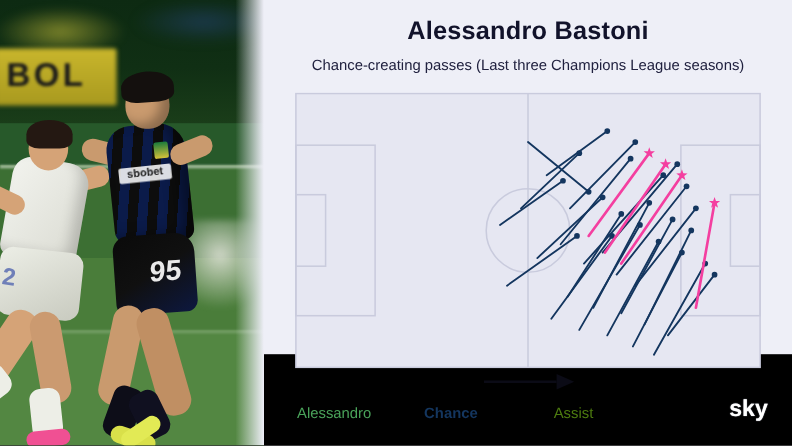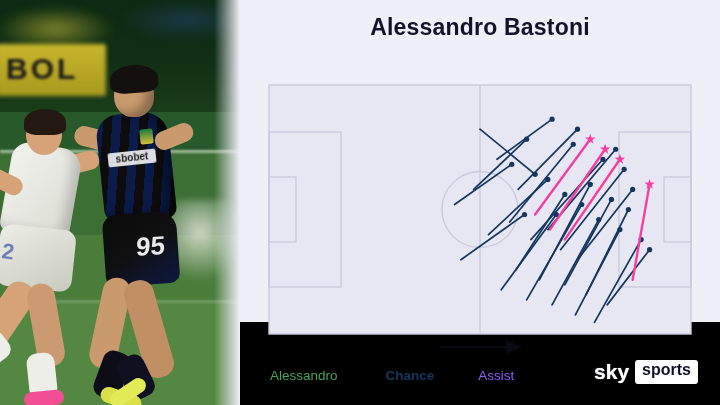--- a/index.html
+++ b/index.html
@@ -246,21 +246,21 @@
   .legend {
     position: absolute;
     left: 30px; top: 368px;
     width: 420px;
     display: flex;
     align-items: center;
   }
   .legend-item { font-size: 13.5px; font-weight: normal; }
   .lg-completed { color: #4aa35a; }
   .lg-chance { color: #14365f; margin-left: 48px; font-weight: bold; }
-  .lg-assist { color: #8b5cf6; margin-left: 44px; }
+  .lg-assist { color: #4d7c0f; margin-left: 69px; }
   .arrow-box {
     position: absolute;
     left: 196px; top: 336px; width: 90px; height: 22px;
   }
   .sky-logo {
     position: absolute;
     right: 22px; top: 360px;
     display: flex; 
   }
   .sky-word {
@@ -328,20 +328,21 @@
       <div class="pb-boot-l"></div>
       <div class="pb-boot-r"></div>
     </div>
 
     <div class="photo-fade"></div>
   </div>
 
   <div class="panel">
 
     <div class="title">Alessandro Bastoni</div>
+    <div class="subtitle">Chance-creating passes (Last three Champions League seasons)</div>
 
     <div class="pitch-wrap">
       <svg id="pitch-svg" width="424" height="251" viewBox="0 0 424 251">
 
         <rect x="1" y="1" width="422" height="249" fill="#e6e7f2" stroke="#c9cbdd" stroke-width="1.4"></rect>
         <line x1="212" y1="1" x2="212" y2="250" stroke="#c9cbdd" stroke-width="1.4"></line>
         <circle cx="212" cy="125.5" r="38" fill="none" stroke="#c9cbdd" stroke-width="1.4"></circle>
         <rect x="1" y="48" width="72" height="155" fill="none" stroke="#c9cbdd" stroke-width="1.4"></rect>
         <rect x="1" y="93" width="27" height="65" fill="none" stroke="#c9cbdd" stroke-width="1.4"></rect>
         <rect x="351" y="48" width="72" height="155" fill="none" stroke="#c9cbdd" stroke-width="1.4"></rect>
@@ -412,17 +413,16 @@
     </div>
 
     <div class="legend">
       <span class="legend-item lg-completed">Alessandro</span>
       <span class="legend-item lg-chance">Chance</span>
       <span class="legend-item lg-assist">Assist</span>
     </div>
 
     <div class="sky-logo">
       <span class="sky-word">sky</span>
-      <span class="sky-pill">sports</span>
     </div>
 
   </div>
 </div>
 
 </body></html>

